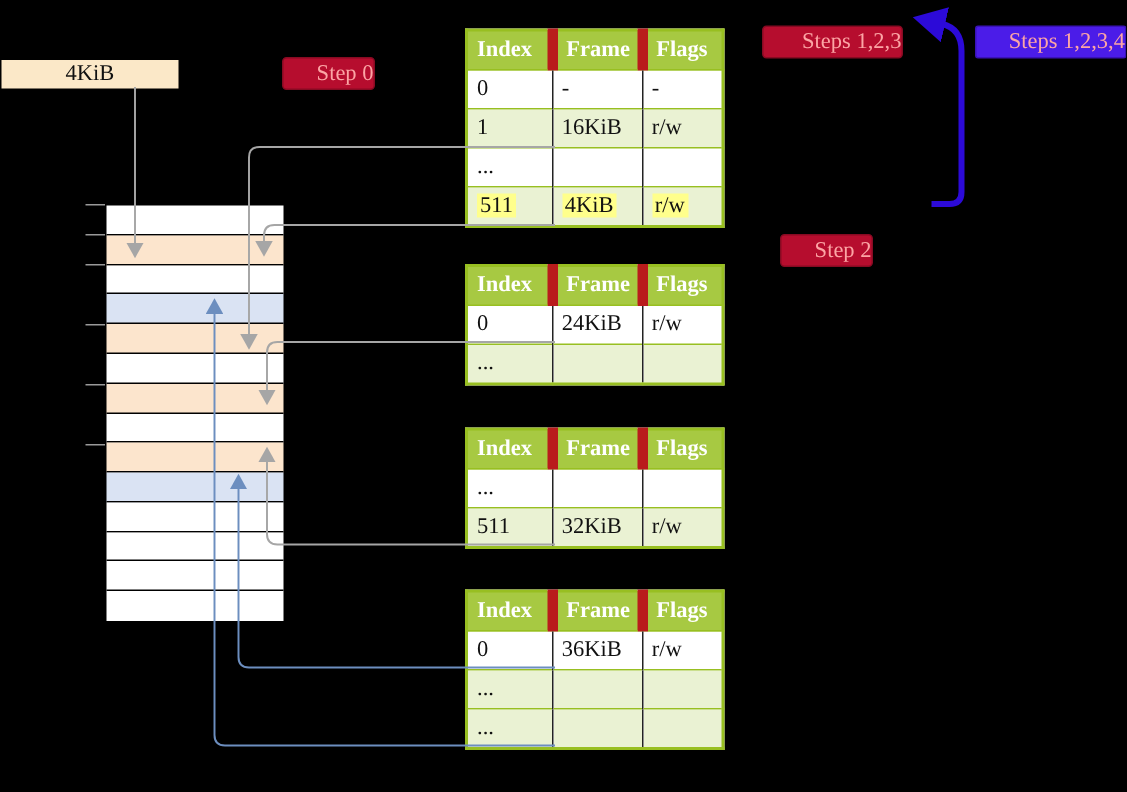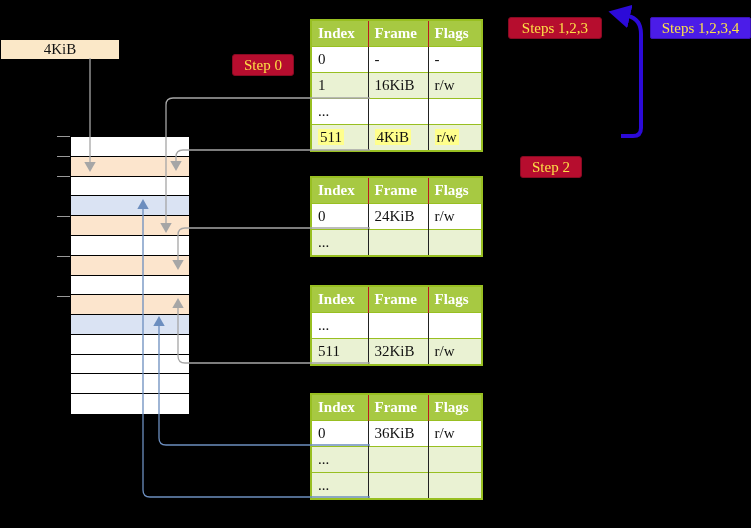--- a/index.html
+++ b/index.html
@@ -6,39 +6,39 @@
   #canvas{
     position:relative;width:751px;height:528px;background:#000;overflow:hidden;
     font-family:"Liberation Serif","DejaVu Serif",serif;
   }
   
   .membox{
     position:absolute;left:1px;top:40px;width:118px;height:19px;
     background:#fbe8c8;color:#111;font-size:15px;line-height:19px;text-align:center;
   }
   .badge{
-    position:absolute;height:19px;color:#fde047;font-size:15px;line-height:19px;
-    text-align:center;border-radius:3px;padding:1px 0 0 0;
+    position:absolute;height:19px;color:#fca5a5;font-size:15px;line-height:19px;
+    text-align:right;border-radius:3px;padding:1px 0 0 0;
   }
   .badge.red{background:#b60d2e;border:1px solid #870a22;}
   .badge.blue{background:#4b1ce8;border:1px solid #3a12b8;border-radius:2px;}
-  #step0{left:188px;top:54px;width:60px;margin-left:44px;}
+  #step0{left:188px;top:38px;width:60px;}
   #steps123{left:508px;top:17px;width:92px;}
   #steps1234{left:650px;top:17px;width:99px;}
   #step4{left:520px;top:156px;width:60px;}
   
   table.pt{
     position:absolute;left:310px;border-collapse:collapse;
     border:2px solid #98bf21;background:#fff;table-layout:fixed;
     font-size:15px;color:#111;
   }
   #pt1{top:19px;} #pt2{top:176px;} #pt3{top:285px;} #pt4{top:393px;}
   table.pt th{
     background:#a7c942;color:#fff;font-weight:bold;text-align:left;
-    height:25px;padding:0 0 0 6px;border-right:1px solid #b91c1c;font-size:15px;
+    height:25px;padding:0 0 0 6px;border-right:7px solid #b91c1c;font-size:15px;
   }
   table.pt th:last-child{border-right:none;}
   table.pt col.c1{width:57px;} table.pt col.c2{width:60px;} table.pt col.c3{width:54px;}
   table.pt td{
     height:25px;padding:0 0 0 6px;border-right:1px solid #222;
     border-top:1px solid #98bf21;overflow:hidden;white-space:nowrap;
   }
   table.pt td:last-child{border-right:none;}
   table.pt tr.alt td{background:#eaf2d3;}
   .hl{background:#ffff8c;padding:0 2px;}

